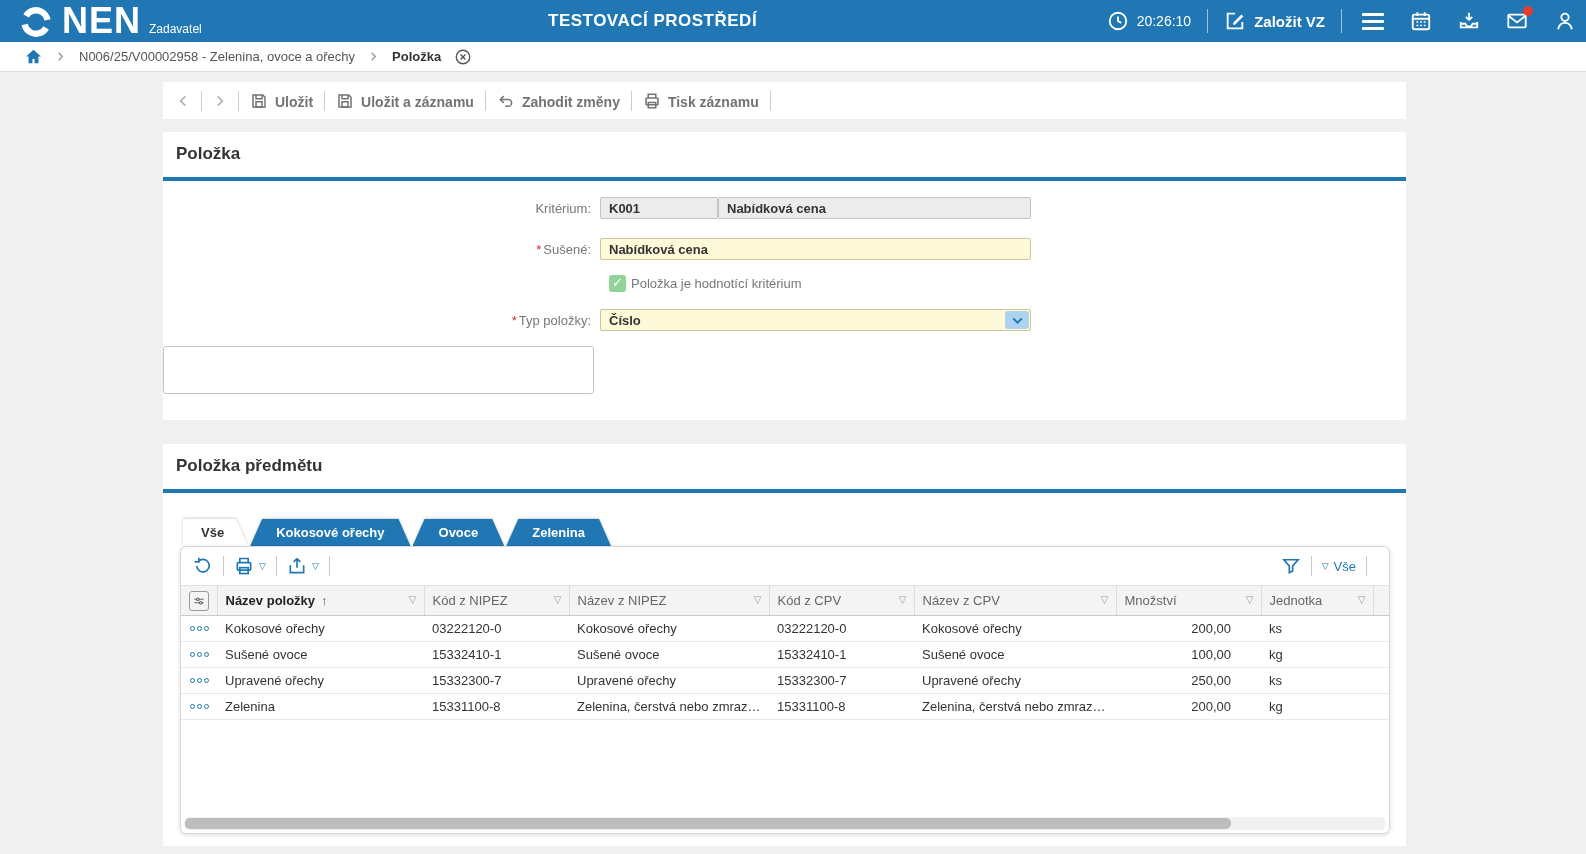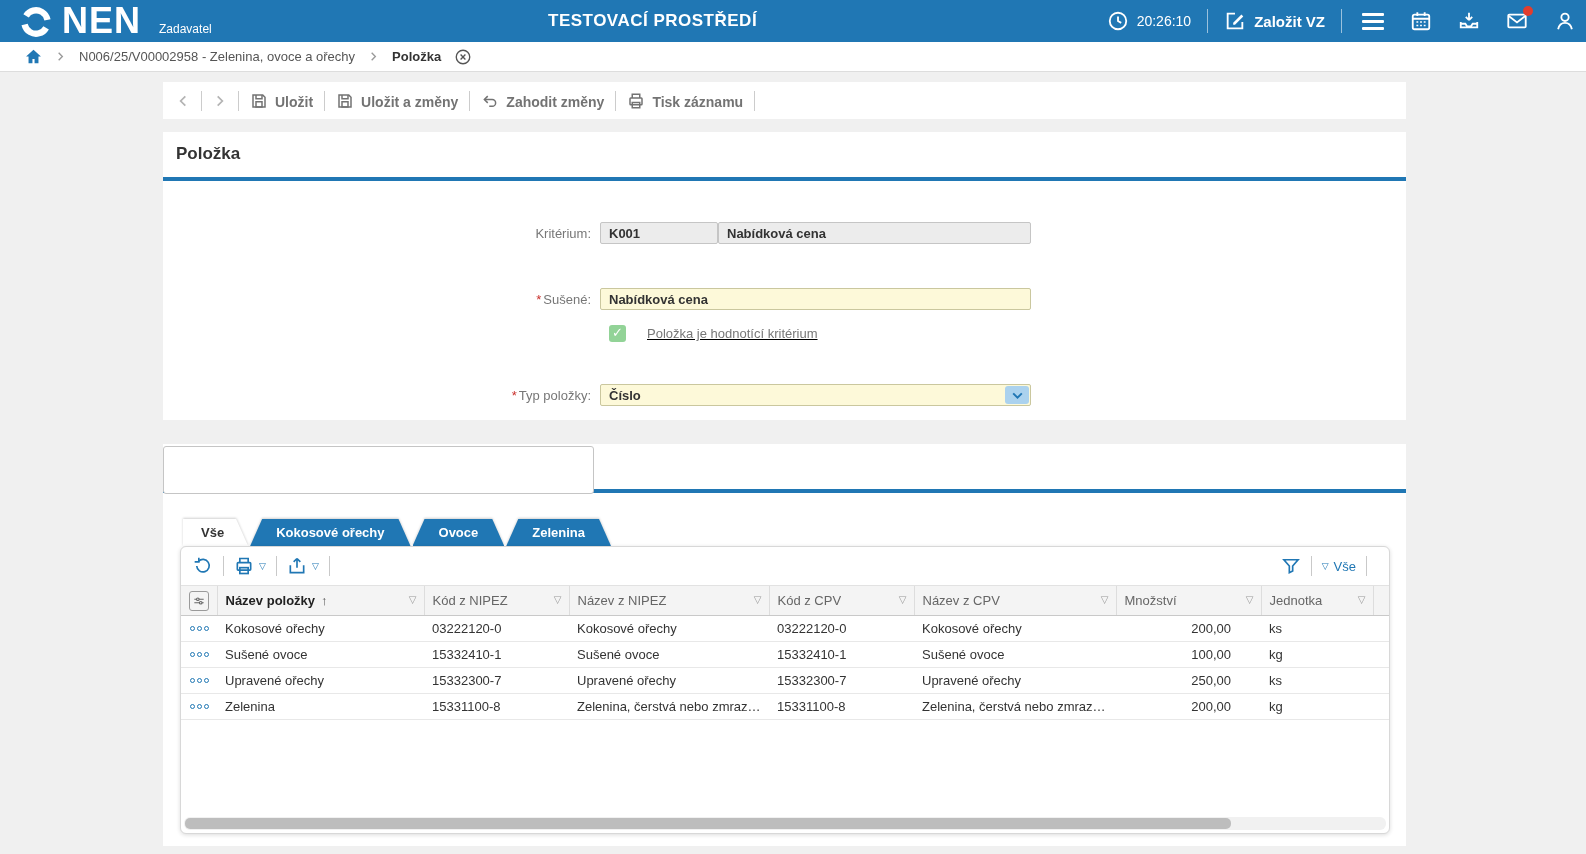--- a/index.html
+++ b/index.html
@@ -5,21 +5,21 @@
   * { margin:0; padding:0; box-sizing:border-box; }
   html,body { background:#e9e9e9; }
   .page { width:1586px; height:854px; background:#f0f0f0; position:relative;
           font-family:"Liberation Sans","DejaVu Sans",sans-serif; overflow:hidden; }
 
   
   .topbar { height:42px; background:#2077b4; position:relative; color:#fff; }
   .brand { position:absolute; left:18px; top:4px; display:flex; align-items:flex-start; }
   .brand-logo { width:36px; height:36px; margin-right:8px; }
   .brand-name { font-size:36px; font-weight:bold; letter-spacing:1px; line-height:34px; }
-  .brand-sub { font-size:12px; margin-top:18px; margin-left:18px; }
+  .brand-sub { font-size:12px; margin-top:18px; margin-left:8px; }
   .env-title { position:absolute; left:548px; top:0; height:42px; line-height:42px;
                font-size:17px; font-weight:bold; letter-spacing:.5px; }
   .top-right { position:absolute; right:10px; top:0; height:42px; display:flex; align-items:center; }
   .tr-sep { width:1px; height:24px; background:rgba(255,255,255,.55); }
   .time-box { display:flex; align-items:center; gap:8px; font-size:14px; margin-right:16px; }
   .zalozit { display:flex; align-items:center; gap:8px; font-size:15px; font-weight:bold;
              margin:0 16px; background:none; border:none; color:#fff; cursor:pointer;
              font-family:inherit; }
   .tico { width:22px; height:22px; display:block; }
   .hamburger { margin-left:20px; display:flex; flex-direction:column; gap:4px; cursor:pointer; }
@@ -48,33 +48,33 @@
   .tb-btn svg { width:18px; height:18px; }
 
   .sec-panel { margin-top:13px; padding-top:12px; }
   .form-panel { height:288px; }
   .grid-panel { margin-top:24px; height:402px; }
   .sec-title { font-size:17px; font-weight:bold; color:#333; margin-left:13px; height:24px; }
   .sec-rule { height:4px; background:#2077b4; margin-top:9px; }
 
   
   .form { padding-top:16px; }
-  .frow { display:flex; align-items:flex-start;margin-top:25px; }
+  .frow { display:flex; align-items:flex-start; }
   .flabel { width:437px; text-align:right; padding-right:9px; color:#777;
             font-size:13px; padding-top:4px; }
   .req { color:#c9302c; margin-right:2px; }
   .ffields { width:431px; display:flex; gap:0; position:relative; }
   .fld { height:22px; border:1px solid #c5c5c5; border-radius:2px; font-size:13px;
          font-weight:bold; color:#333; padding:0 8px; font-family:inherit; outline:none; }
   .fld.gray { background:#ececec; }
   .fld.yellow { background:#fdf9d9; border-color:#cac79e; }
   .fld.small { width:118px; }
   .fld.grow { flex:1; }
   .gap20 { height:19px; } .gap16 { height:15px; } .gap18 { height:17px; }
-  .chkrow { padding-left:446px; display:flex; align-items:center; gap:21px;text-decoration:underline; }
+  .chkrow { padding-left:446px; display:flex; align-items:center; gap:5px; }
   .chk { width:17px; height:17px; background:#92d397; border-radius:3px; position:relative;
          cursor:pointer; }
   .chk::after { content:"✓"; position:absolute; left:3px; top:0; color:#fff; font-size:13px;
                 font-weight:bold; }
   .chklabel { font-size:13px; color:#777; }
   .selwrap { position:relative; width:431px; }
   .selwrap .fld { width:100%; padding-right:30px; }
   .selbtn { position:absolute; right:2px; top:2px; bottom:2px; width:24px; background:#abd2ee;
             border:none; border-radius:3px; color:#2077b4; cursor:pointer;
             display:flex; align-items:center; justify-content:center; }
@@ -229,21 +229,21 @@
         </svg>
         <span>Uložit</span>
       </button>
       <div class="tb-sep"></div>
       <button class="tb-btn">
         <svg viewBox="0 0 24 24" fill="none" stroke="currentColor" stroke-width="2">
           <path d="M4 4h13l3 3v13H4z"></path>
             <path d="M8 4v5h8V4"></path>
             <rect x="8" y="13" width="8" height="7"></rect>
         </svg>
-        <span>Uložit a změny</span>
+        <span>Uložit a záznamu</span>
       </button>
       <div class="tb-sep"></div>
       <button class="tb-btn">
         <svg viewBox="0 0 24 24" fill="none" stroke="currentColor" stroke-width="2">
           <path d="M5 10h10a4.5 4.5 0 0 1 0 9h-4"></path>
             <path d="M9 5.5L4.5 10 9 14.5"></path>
         </svg>
         <span>Zahodit změny</span>
       </button>
       <div class="tb-sep"></div>

